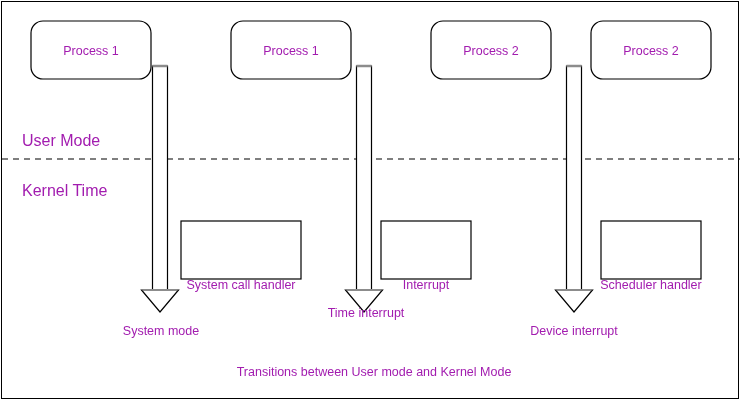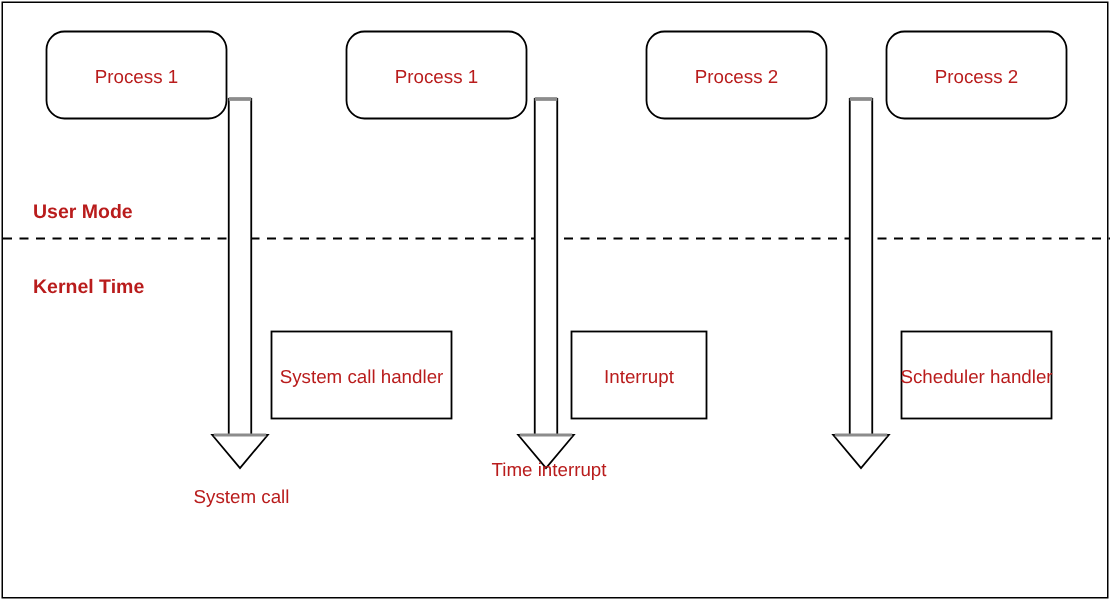--- a/index.html
+++ b/index.html
@@ -26,39 +26,39 @@
   }
   .svg-layer {
     position: absolute;
     left: 0;
     top: 0;
     width: 742px;
     height: 402px;
   }
   .txt {
     position: absolute;
-    color: #b91c1c;
+    color: #a21caf;
     font-family: "Liberation Sans", sans-serif;
     font-size: 12px;
     line-height: 14px;
     white-space: nowrap;
   }
   .txt.center {
     text-align: center;
     transform: translateX(-50%);
   }
   .proc-label {
     font-size: 12.5px;
   }
   .handler-label {
     font-size: 12.5px;
+    margin-top: 34px;
   }
   .mode-label {
-    font-size: 13px;
-    font-weight: bold;
+    font-size: 16px;
   }
   .arrow-label {
     font-size: 12.5px;
   }
   .caption-label {
     font-size: 12.5px;
   }
 </style>
 </head>
 <body>
@@ -102,17 +102,19 @@
   <div class="txt center proc-label" style="left:491px; top:44px;">Process 2</div>
   <div class="txt center proc-label" style="left:651px; top:44px;">Process 2</div>
 
   <div class="txt center handler-label" style="left:241px; top:244px;">System call handler</div>
   <div class="txt center handler-label" style="left:426px; top:244px;">Interrupt</div>
   <div class="txt center handler-label" style="left:651px; top:244px;">Scheduler handler</div>
 
   <div class="txt mode-label" style="left:22px; top:134px;">User Mode</div>
   <div class="txt mode-label" style="left:22px; top:184px;">Kernel Time</div>
 
-  <div class="txt center arrow-label" style="left:161px; top:324px;">System call</div>
+  <div class="txt center arrow-label" style="left:161px; top:324px;">System mode</div>
   <div class="txt center arrow-label" style="left:366px; top:306px;">Time interrupt</div>
+  <div class="txt center arrow-label" style="left:574px; top:324px;">Device interrupt</div>
 
+  <div class="txt center caption-label" style="left:374px; top:365px;">Transitions between User mode and Kernel Mode</div>
 
 </div>
 
 </body></html>

